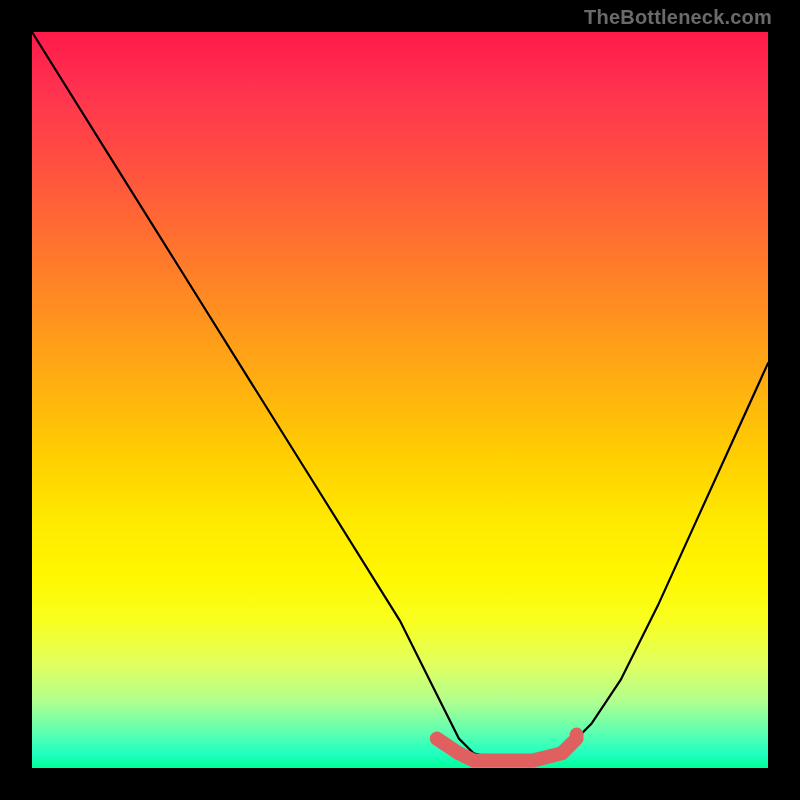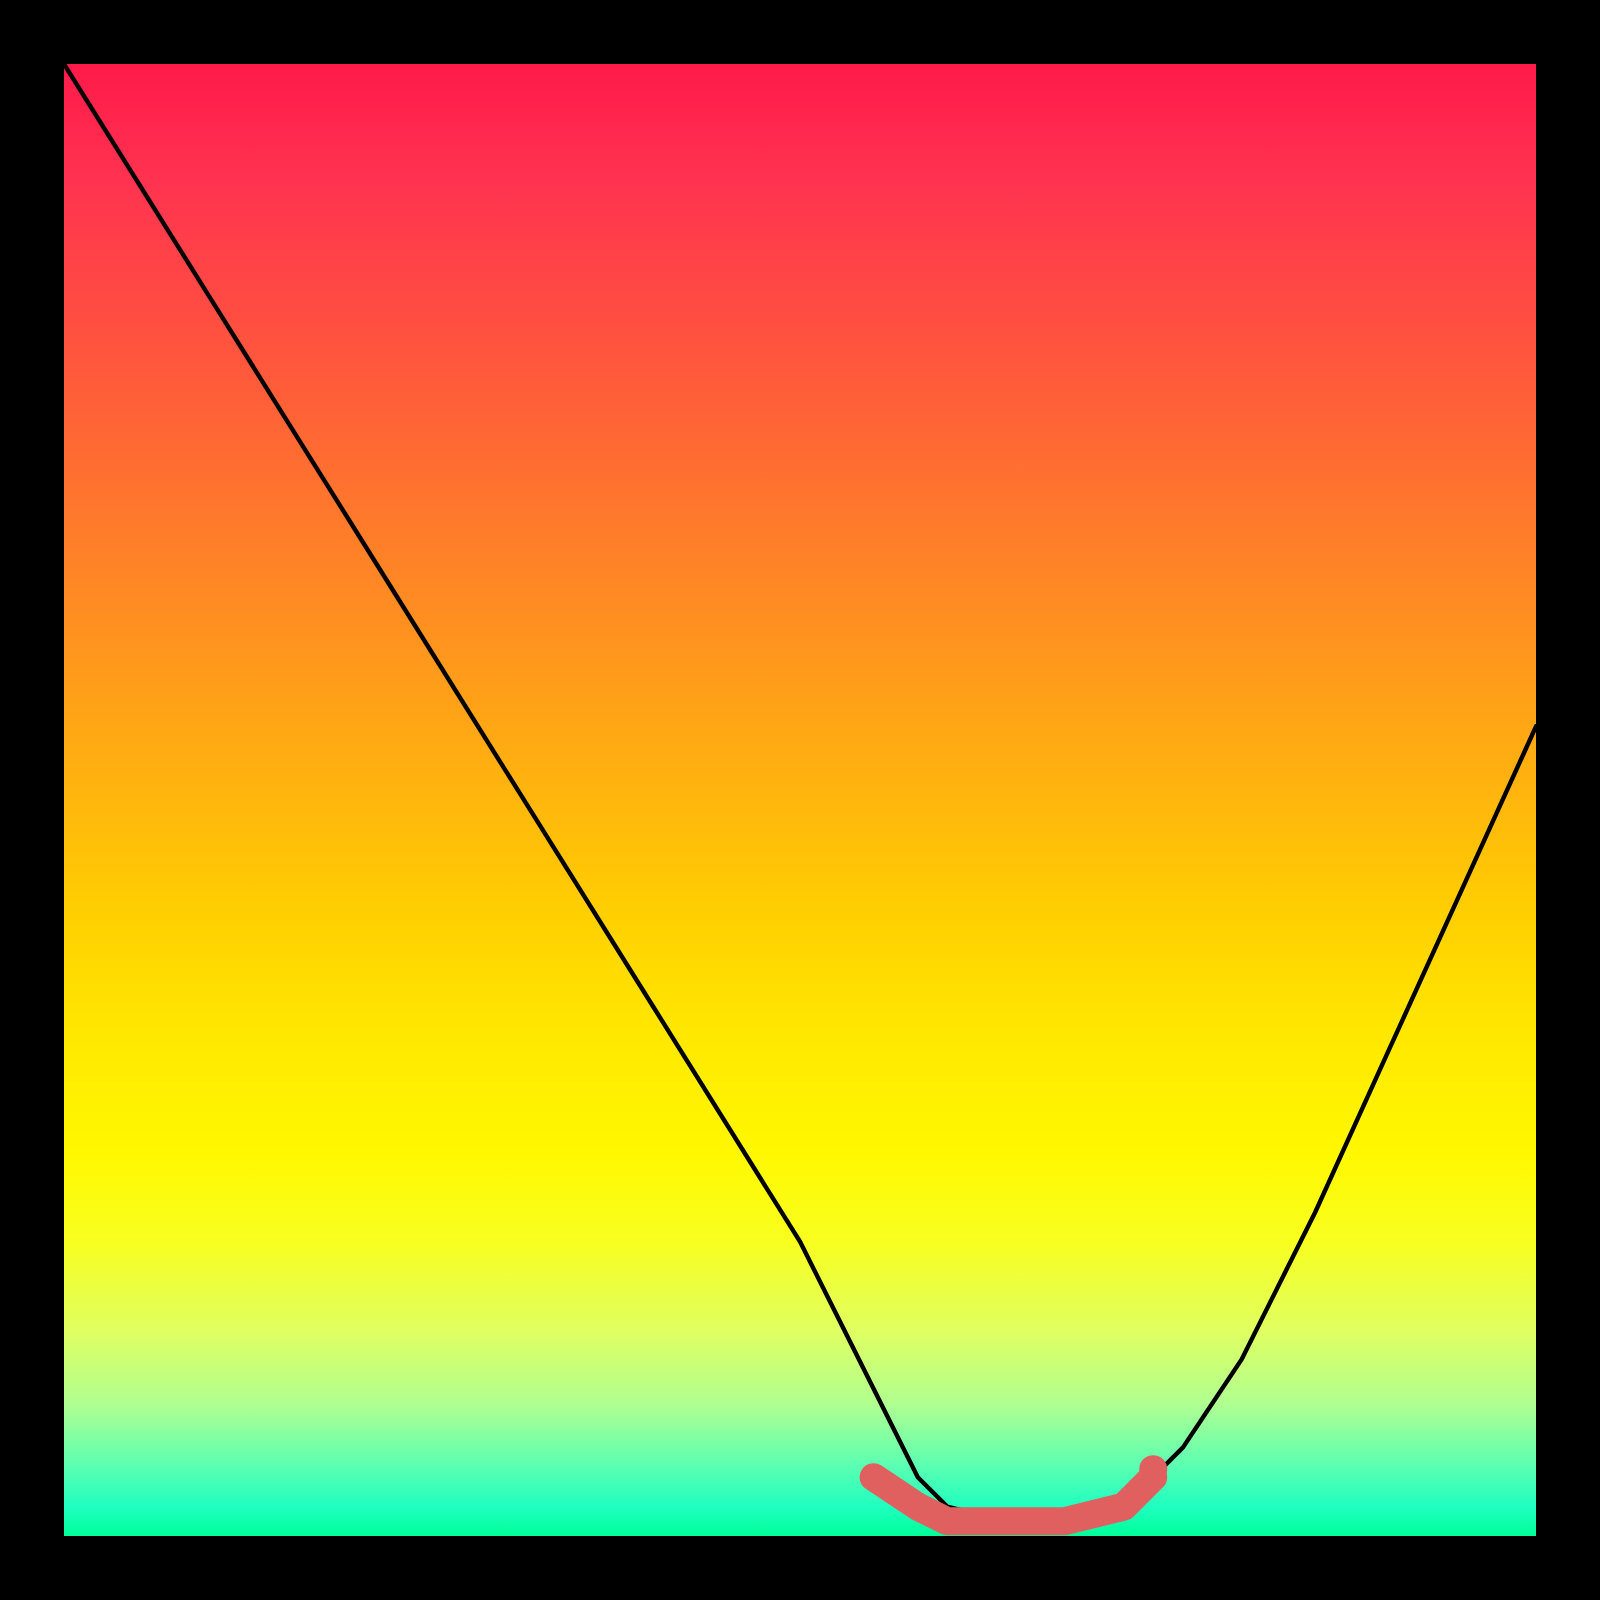--- a/index.html
+++ b/index.html
@@ -68,13 +68,14 @@
   <svg class="overlay" viewBox="0 0 736 736">
     <g>
       <path id="curve-path" fill="none" stroke="#000" stroke-width="2.2" stroke-linecap="round" d="M0.0 0.0 L73.6 117.8 L147.2 235.5 L220.8 353.3 L294.4 471.0 L368.0 588.8 L404.8 662.4 L426.9 706.6 L441.6 721.3 L471.0 728.6 L500.5 728.6 L529.9 721.3 L559.4 691.8 L588.8 647.7 L625.6 574.1 L662.4 493.1 L699.2 412.2 L736.0 331.2"></path>
     </g>
     <g>
       <path id="highlight-path" fill="none" stroke="#e06060" stroke-width="14" stroke-linecap="round" stroke-linejoin="round" d="M404.8 706.6 L426.9 721.3 L441.6 728.6 L471.0 728.6 L500.5 728.6 L529.9 721.3 L544.6 706.6"></path>
       <circle id="highlight-right-dot" r="7" fill="#e06060" cx="544.6" cy="702.6"></circle>
     </g>
   </svg>
 
+  <div class="watermark">TheBottleneck.com</div>
 </div>
 
 </body></html>

